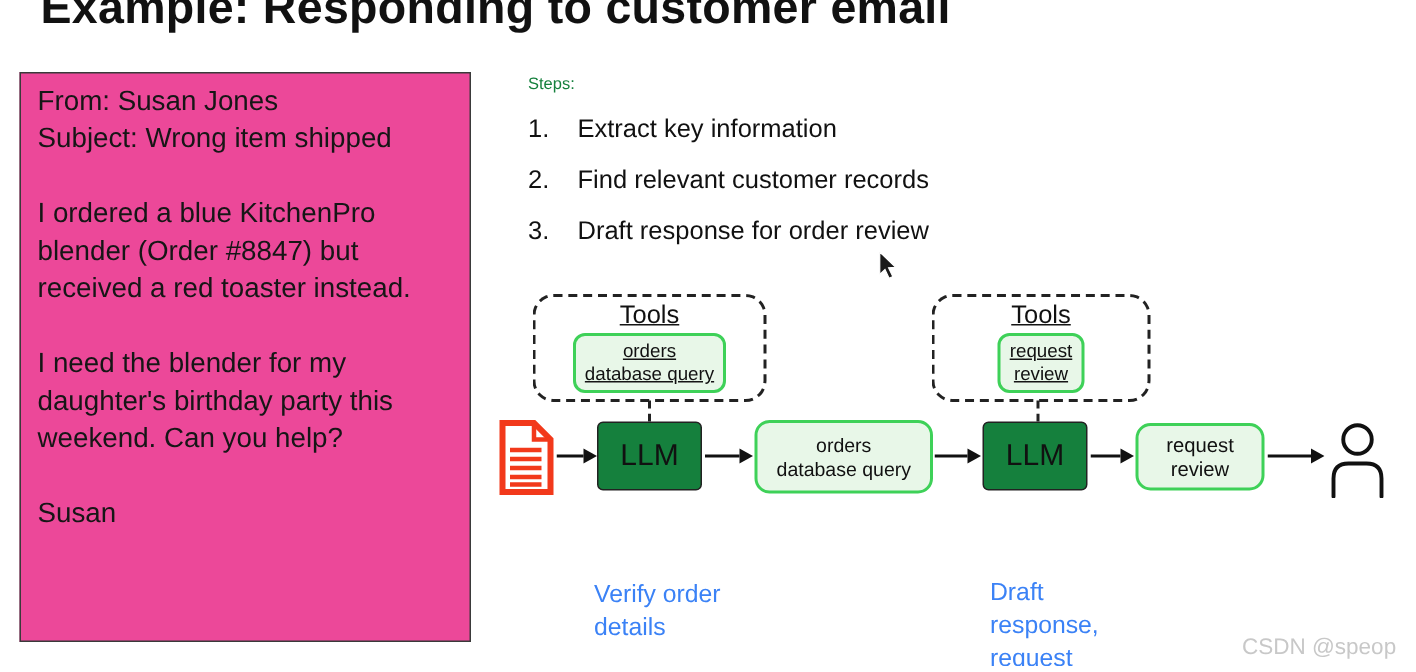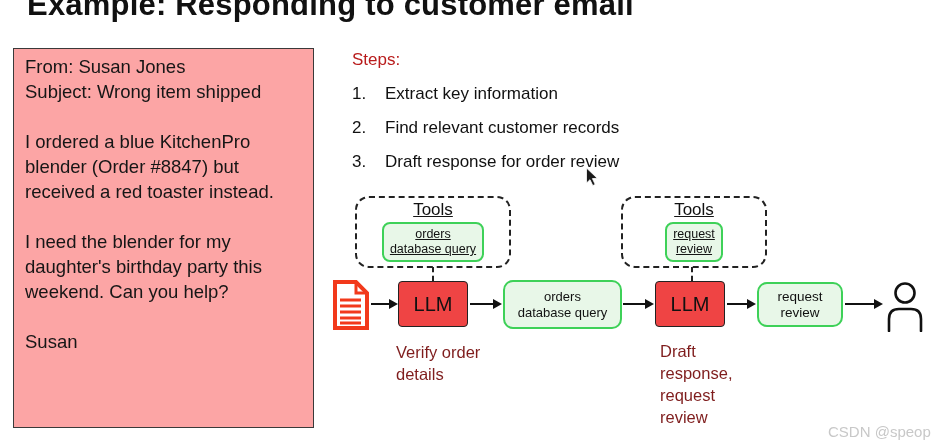--- a/index.html
+++ b/index.html
@@ -6,49 +6,49 @@
   .slide{position:relative;width:944px;height:444px;background:#ffffff;overflow:hidden;
          font-family:"Liberation Sans","DejaVu Sans",sans-serif;color:#151515;}
   .abs{position:absolute;}
 
   
   .title{position:absolute;left:27px;top:-13px;margin:0;font-size:31px;line-height:35px;
          font-weight:600;color:#111;letter-spacing:0.2px;white-space:nowrap;}
 
   
   .email-card{position:absolute;left:13px;top:48px;width:301px;height:380px;
-              background:#fca5a5;border:1.5px solid #3a3a3a;box-sizing:border-box;
+              background:#ec4899;border:1.5px solid #3a3a3a;box-sizing:border-box;
               padding:5px 14px 16px 11px;font-size:18.5px;line-height:25px;color:#161616;}
   .email-card p{margin:0 0 25px 0;}
   .email-card p:last-child{margin-bottom:0;}
 
   
   .steps{position:absolute;left:352px;top:50px;width:340px;}
-  .steps-heading{font-size:17px;font-weight:500;margin-bottom:14px;color:#b91c1c;}
+  .steps-heading{font-size:11px;font-weight:500;margin-bottom:14px;color:#15803d;}
   .step-row{display:flex;margin-bottom:14px;font-size:17px;color:#111;}
   .step-num{width:33px;flex:0 0 33px;}
   .step-label{flex:1;}
 
   
   .tools-box{position:absolute;border:2px dashed #222;border-radius:14px;box-sizing:border-box;
              display:flex;flex-direction:column;align-items:center;text-decoration:underline;}
   .tools-title{font-size:17px;color:#111;margin-top:2px;line-height:20px;}
   .tool-chip{background:#e8f7e8;border:2px solid #3ed158;border-radius:8px;
              font-size:12.5px;line-height:15px;text-align:center;color:#111;
              padding:3px 6px;margin-top:2px;white-space:pre-line;}
 
   
-  .llm-box{position:absolute;background:#ef4444;border:1.5px solid #222;border-radius:4px;
+  .llm-box{position:absolute;background:#15803d;border:1.5px solid #222;border-radius:4px;
            display:flex;align-items:center;justify-content:center;font-size:20px;font-weight:500;
            color:#111;box-sizing:border-box;}
   .action-box{position:absolute;background:#e8f7e8;border:2px solid #3ed158;border-radius:10px;
               display:flex;align-items:center;justify-content:center;text-align:center;
               font-size:13px;line-height:16px;color:#111;white-space:pre-line;box-sizing:border-box;}
   .dashed-connector{position:absolute;width:0;border-left:2px dashed #222;}
-  .caption{position:absolute;font-size:16.5px;line-height:22px;color:#7f1d1d;white-space:pre-line;}
+  .caption{position:absolute;font-size:16.5px;line-height:22px;color:#3b82f6;white-space:pre-line;margin-top:44px;}
 
   .watermark{position:absolute;left:828px;top:423px;font-size:15px;color:#c8c8c8;white-space:nowrap;}
 </style>
 </head>
 <body>
 
 <div class="slide">
 
   <h1 class="title">Example: Responding to customer email</h1>
 

